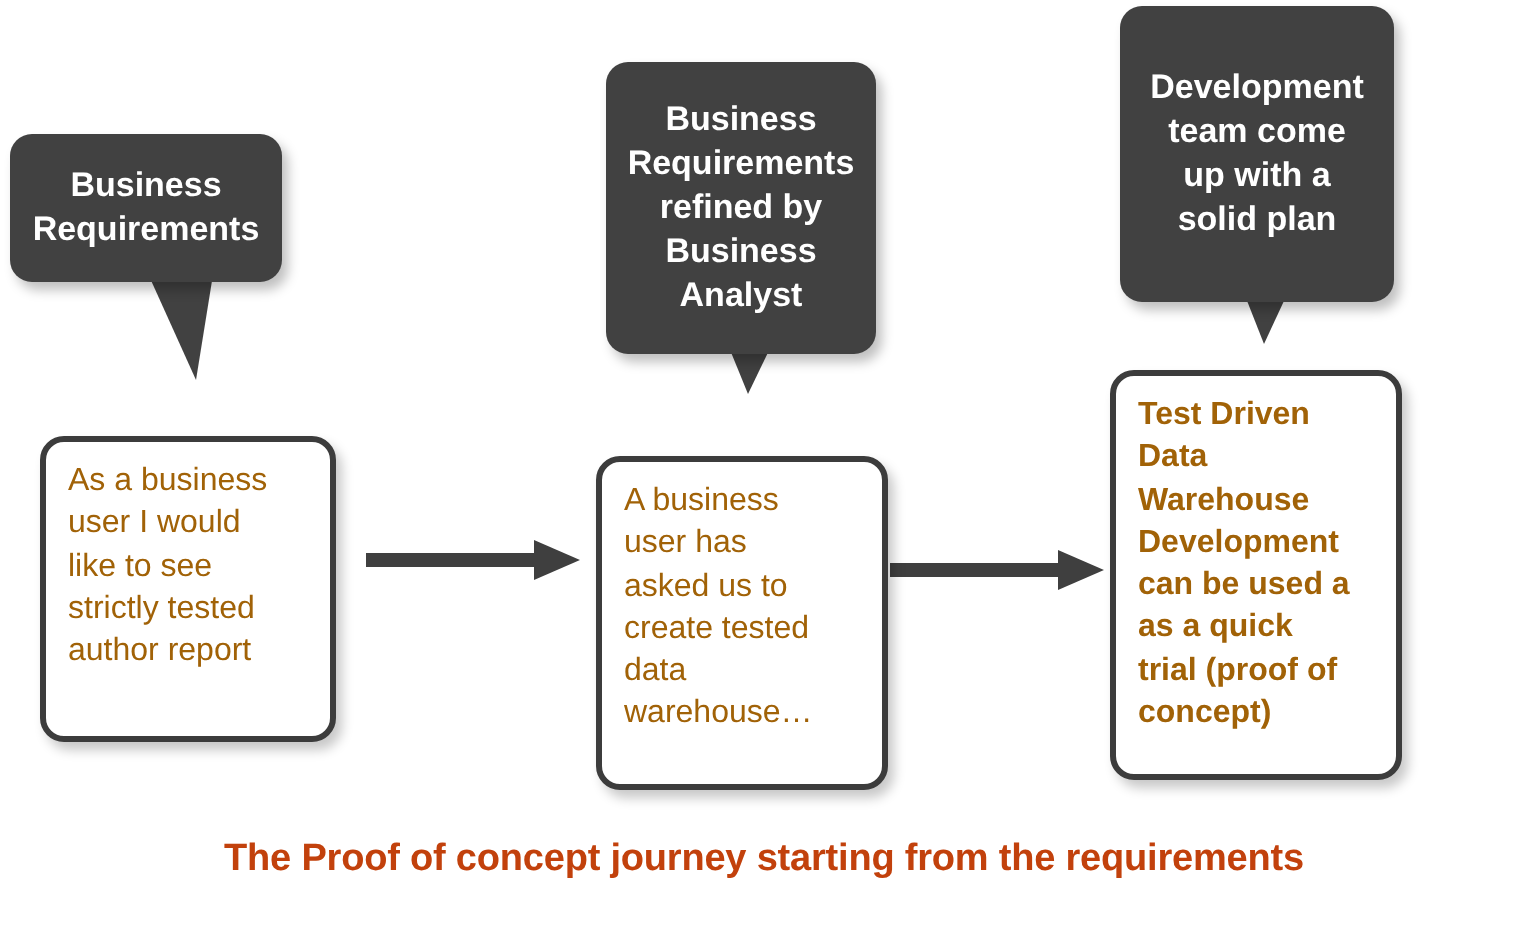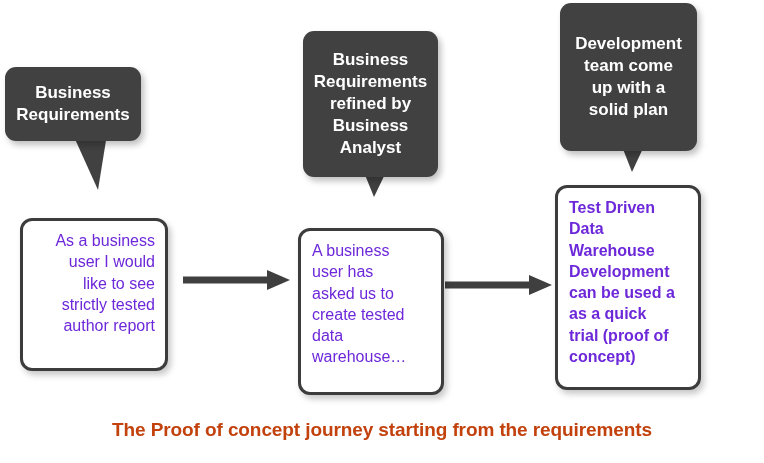--- a/index.html
+++ b/index.html
@@ -45,21 +45,21 @@
     overflow: visible;
   }
 
   
   .pbox {
     position: absolute;
     background: #ffffff;
     border: 3px solid #3c3c3c;
     border-radius: 12px;
     box-sizing: border-box;
-    color: #6d28d9;
+    color: #a16207;
     line-height: 1.33;
     box-shadow: 3px 4px 6px rgba(0,0,0,0.22);
     padding: 9px 10px 14px 11px;
     z-index: 4;
   }
   .pbox-text {
     display: block;
     white-space: pre-line;
   }
   .pbox.emphasis {
@@ -110,21 +110,21 @@
   <svg class="tail" style="left:616px; top:144px; width:34px; height:32px;" viewBox="0 0 34 32">
     <polygon points="5,0 29,0 16,28" fill="#414141"></polygon>
   </svg>
   <div class="callout" style="left:560px; top:3px; width:137px; height:148px; font-size:17px;">
     <span class="callout-text">Development
 team come
 up with a
 solid plan</span>
   </div>
 
-  <div class="pbox" style="left:20px; top:218px; width:148px; height:153px; font-size:16px;text-align:right;">
+  <div class="pbox" style="left:20px; top:218px; width:148px; height:153px; font-size:16px;">
     <span class="pbox-text">As a business
 user I would
 like to see
 strictly tested
 author report</span>
   </div>
 
   <svg class="arrow" style="left:183px; top:268px; width:110px; height:24px;" viewBox="0 0 110 24">
     <line x1="0" y1="12" x2="88" y2="12" stroke="#3f3f3f" stroke-width="7"></line>
     <polygon points="84,2 107,12 84,22" fill="#3f3f3f"></polygon>

